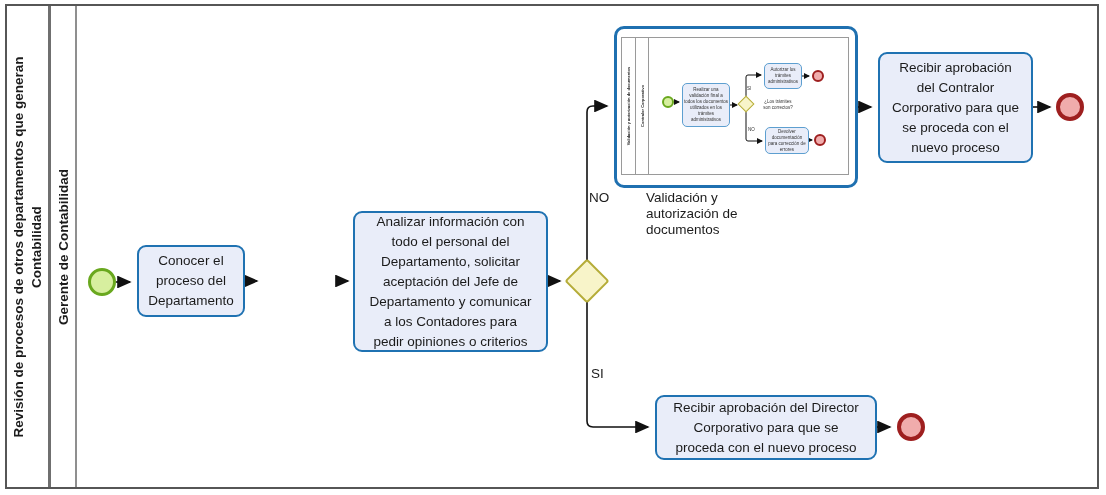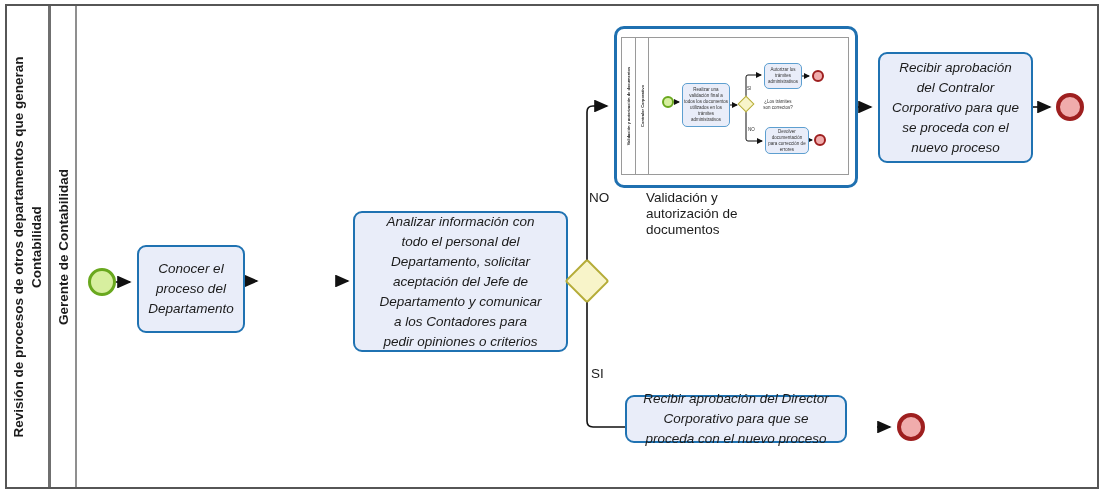--- a/index.html
+++ b/index.html
@@ -18,21 +18,21 @@
     transform:translate(-50%,-50%) rotate(-90deg);
     text-align:center; white-space:pre-line; font-weight:bold;
   }
   .pool-title { width:472px; font-size:13.5px; line-height:18px; }
   .lane-title { width:460px; font-size:13.5px; }
 
   
   .task {
     background:var(--task-fill,#E9EDF9); border:2px solid var(--task-border,#1F72B2);
     border-radius:9px; display:flex; align-items:center; justify-content:center;
-    text-align:center; white-space:pre-line; font-size:13.5px; line-height:20px;font-style:italic;
+    text-align:center; white-space:pre-line; font-size:13.5px; line-height:20px;
   }
   .event { border-radius:50%; }
   .start { background:var(--start-fill,#D7EF9F); border:3px solid var(--start-border,#69A81E); }
   .end   { background:var(--end-fill,#F0ACAC);  border:4px solid var(--end-border,#9E1F1F); }
   .diamond {
     background:var(--gateway-fill,#F8F4C9); border:2.5px solid var(--gateway-border,#B5AC38);
     transform:rotate(45deg); border-radius:3px; width:100%; height:100%; box-sizing:border-box;
   }
   .lbl { font-size:13.5px; white-space:pre-line; }
   .centered { text-align:left; }
@@ -89,26 +89,26 @@
       <path d="M587,263 V112 Q587,106 593,106 H607" marker-end="url(#arr)"></path>
       <path d="M858,107 H871" marker-end="url(#arr)"></path>
       <path d="M1033,107 H1050" marker-end="url(#arr)"></path>
       <path d="M587,300 V421 Q587,427 593,427 H648" marker-end="url(#arr)"></path>
       <path d="M877,427 H890" marker-end="url(#arr)"></path>
     </g>
   </svg>
 
   <div class="abs event start" style="left:88px; top:268px; width:28px; height:28px;"></div>
 
-  <div class="abs task" style="left:137px; top:245px; width:108px; height:88px;">Conocer el
+  <div class="abs task" style="left:137px; top:245px; width:108px; height:72px;">Conocer el
 proceso del
 Departamento</div>
 
 
-  <div class="abs task" style="left:353px; top:211px; width:215px; height:141px;">Analizar información con
+  <div class="abs task" style="left:353px; top:211px; width:195px; height:141px;">Analizar información con
 todo el personal del
 Departamento, solicitar
 aceptación del Jefe de
 Departamento y comunicar
 a los Contadores para
 pedir opiniones o criterios</div>
 
   <div class="abs" style="left:571px; top:265px; width:32px; height:32px;">
     <div class="diamond"></div>
   </div>
@@ -169,18 +169,18 @@
 autorización de
 documentos</div>
 
   <div class="abs task" style="left:878px; top:52px; width:155px; height:111px;">Recibir aprobación
 del Contralor
 Corporativo para que
 se proceda con el
 nuevo proceso</div>
   <div class="abs event end" style="left:1056px; top:93px; width:28px; height:28px;"></div>
 
-  <div class="abs task" style="left:625px; top:395px; width:222px; height:48px;">Recibir aprobación del Director
+  <div class="abs task" style="left:655px; top:395px; width:222px; height:65px;">Recibir aprobación del Director
 Corporativo para que se
 proceda con el nuevo proceso</div>
   <div class="abs event end" style="left:897px; top:413px; width:28px; height:28px;"></div>
 
 </div>
 
 </body></html>

